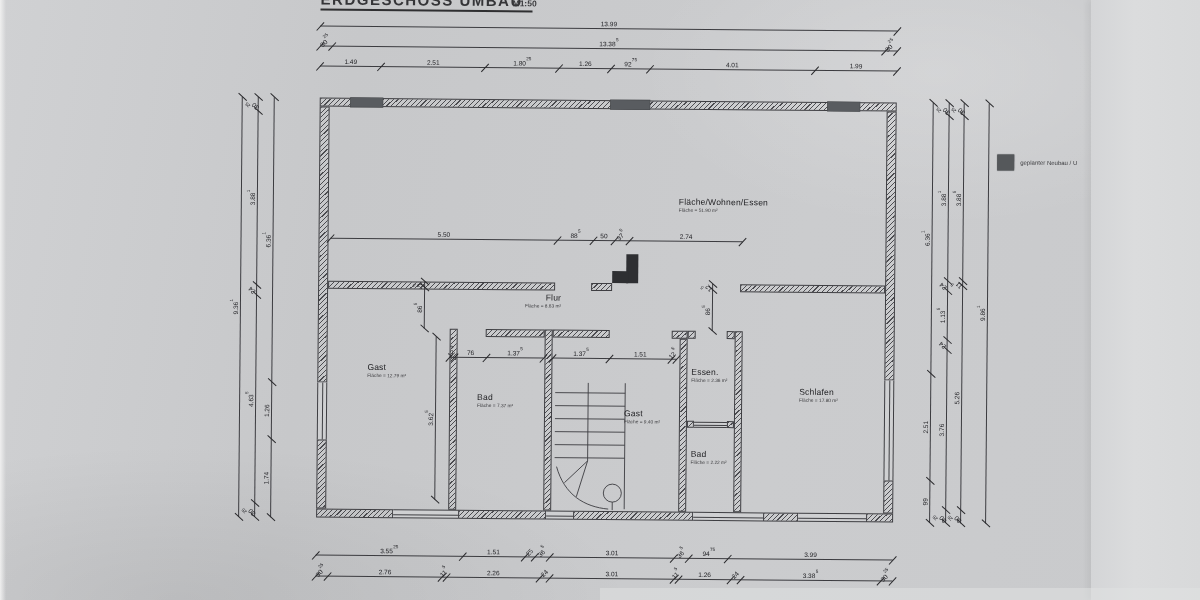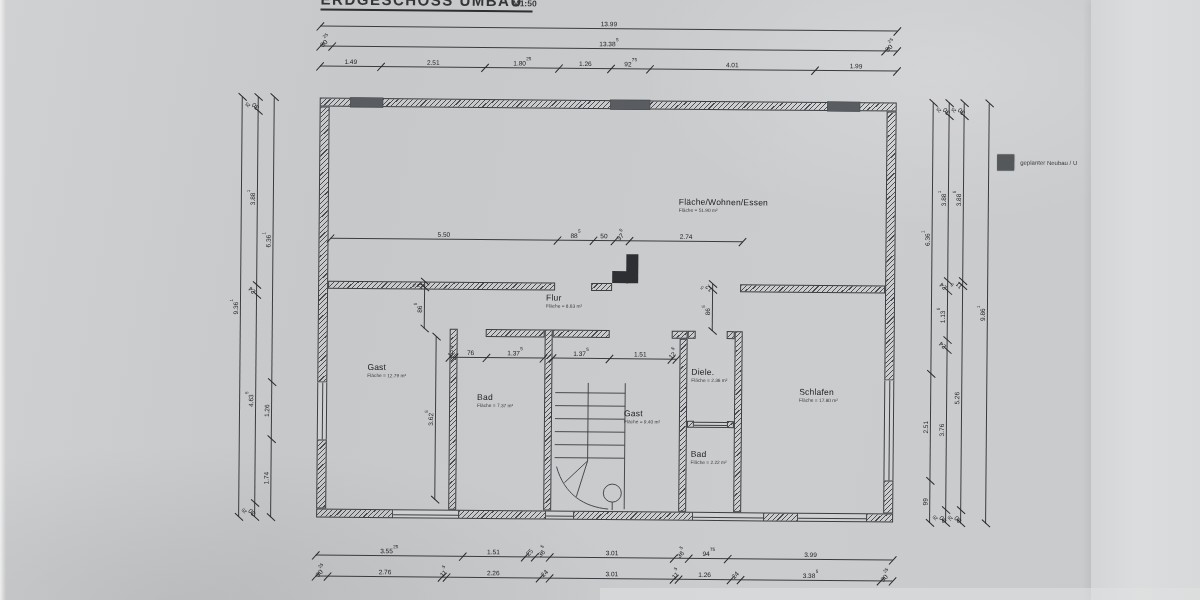--- a/index.html
+++ b/index.html
@@ -120,38 +120,38 @@
         <line x1="33" y1="78" x2="22" y2="114"></line>
         <circle cx="58" cy="110" r="9"></circle>
         <line x1="58" y1="119" x2="58" y2="127"></line>
       </svg>
 
       <div id="rooms">
           <div class="room" style="left: 678px; top: 196px;">
             <div class="rname">Fläche/Wohnen/Essen</div>
             <div class="rarea">Fläche = 51.90 m²</div>
           </div>
-          <div class="room" style="left: 546px; top: 293px;">
+          <div class="room" style="left: 525px; top: 293px; text-align: right;">
             <div class="rname">Flur</div>
             <div class="rarea">Fläche = 8.63 m²</div>
           </div>
           <div class="room" style="left: 368px; top: 364px;">
             <div class="rname">Gast</div>
             <div class="rarea">Fläche = 12.79 m²</div>
           </div>
           <div class="room" style="left: 478px; top: 393px;">
             <div class="rname">Bad</div>
             <div class="rarea">Fläche = 7.37 m²</div>
           </div>
           <div class="room" style="left: 625px; top: 408px;">
             <div class="rname">Gast</div>
             <div class="rarea">Fläche = 9.40 m²</div>
           </div>
           <div class="room" style="left: 692px; top: 366px;">
-            <div class="rname">Diele.</div>
+            <div class="rname">Essen.</div>
             <div class="rarea">Fläche = 2.36 m²</div>
           </div>
           <div class="room" style="left: 800px; top: 385px;">
             <div class="rname">Schlafen</div>
             <div class="rarea">Fläche = 17.80 m²</div>
           </div>
           <div class="room" style="left: 692px; top: 448px;">
             <div class="rname">Bad</div>
             <div class="rarea">Fläche = 2.22 m²</div>
           </div>

